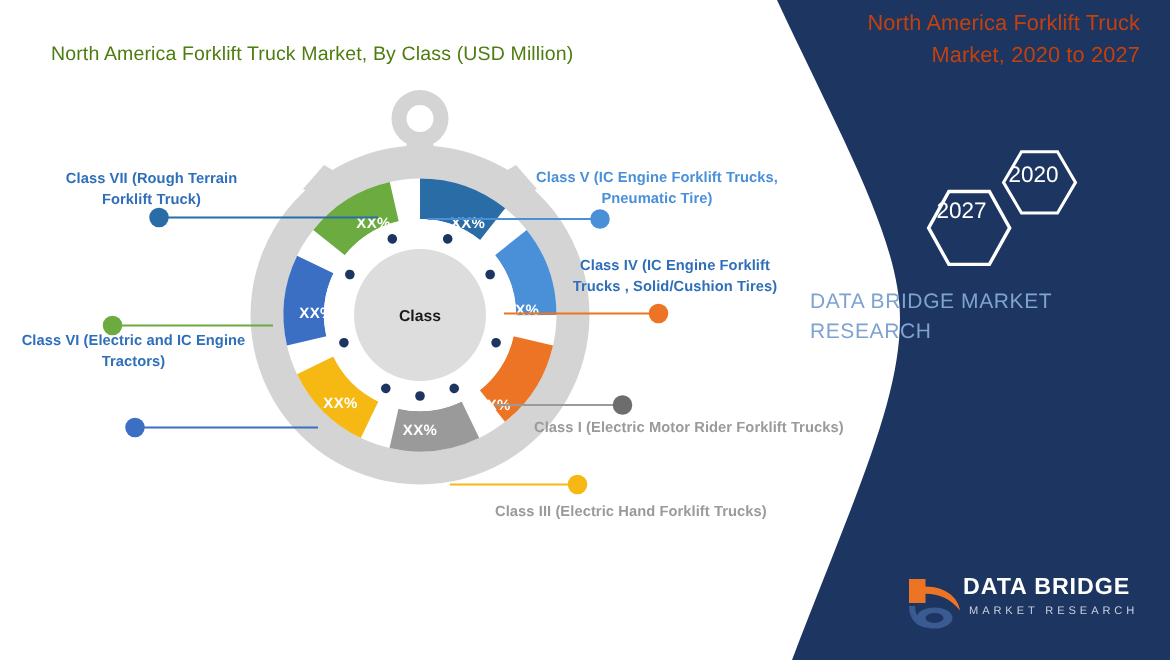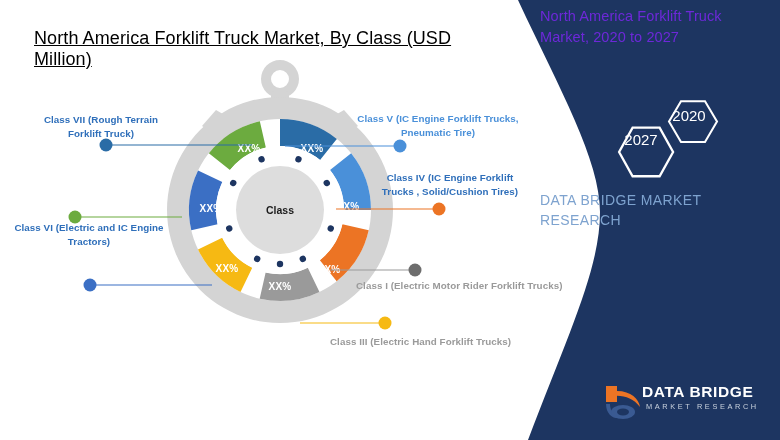--- a/index.html
+++ b/index.html
@@ -11,22 +11,22 @@
     position:relative;
   }
   #stage{position:relative;width:780px;height:440px;overflow:hidden;background:#fff;}
 
   
   #right-panel{position:absolute;inset:0;pointer-events:none;}
 
   .panel-title{
     position:absolute;
     left:540px;top:6px;width:220px;
-    text-align:left;
-    color:#6d28d9;
+    text-align:right;
+    color:#c2410c;
     font-size:14.5px;
     line-height:21px;
     letter-spacing:.1px;
   }
   .brand-text{
     position:absolute;
     left:540px;top:190px;width:230px;
     color:#7ea3cf;
     font-size:14px;
     line-height:20px;
@@ -47,24 +47,23 @@
   }
   .logo-subwordmark{
     position:absolute;left:46px;top:21px;
     color:#c9d2de;font-size:7.4px;letter-spacing:2.6px;
   }
 
   
   .chart-title{
     position:absolute;
     left:34px;top:28px;width:430px;
-    color:#000000;
-    font-size:18px;
+    color:#4d7c0f;
+    font-size:13px;
     letter-spacing:.1px;
-    text-decoration:underline;
   }
 
   
   #chart-svg{position:absolute;left:130px;top:60px;}
 
   .slice-pct{
     fill:#ffffff;font-family:"Liberation Sans", sans-serif;
     font-size:10px;font-weight:bold;text-anchor:middle;
     letter-spacing:.2px;
   }

